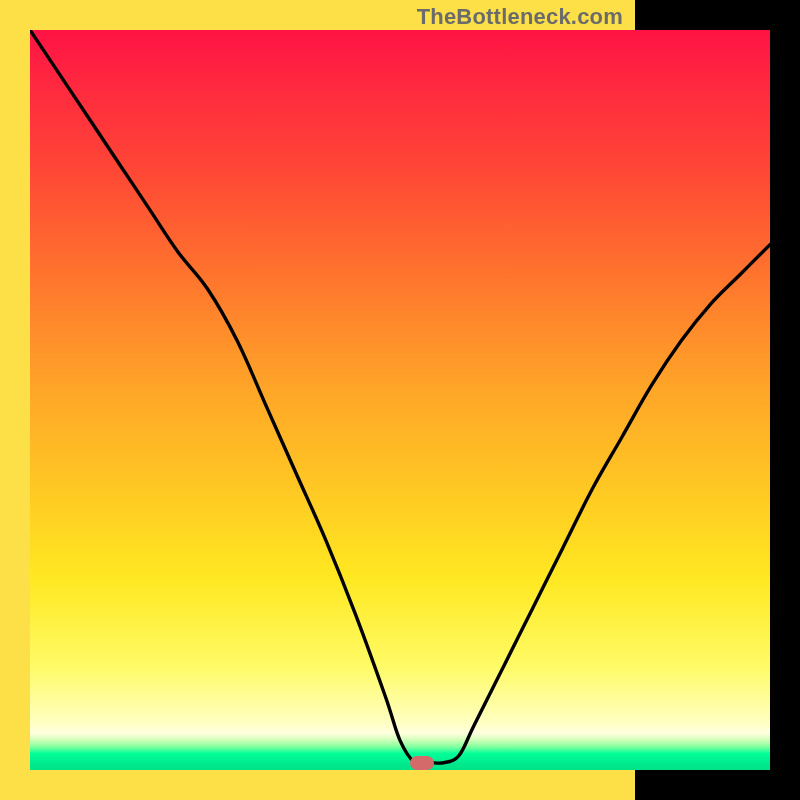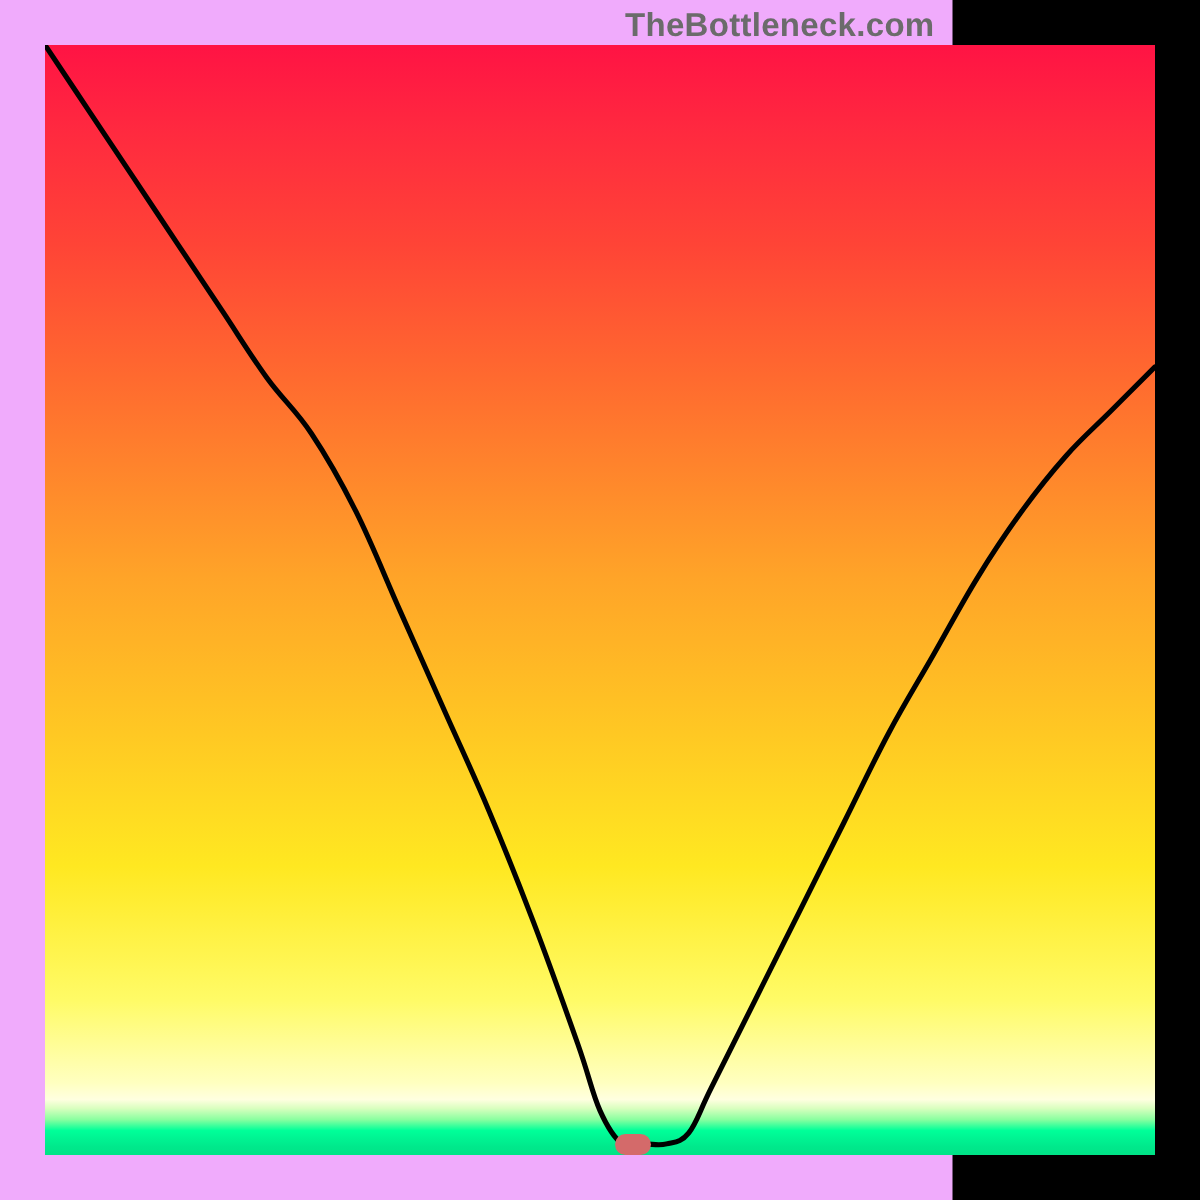--- a/index.html
+++ b/index.html
@@ -8,21 +8,21 @@
     width: 800px;
     height: 800px;
     background: #000;
     overflow: hidden;
     font-family: Arial, Helvetica, sans-serif;
   }
   .frame {
     position: relative;
     width: 635px;
     height: 800px;
-    background: #f0abfc;
+    background: #fde047;
   }
   .watermark {
     position: absolute;
     top: 4px;
     right: 12px;
     color: #6b6b6b;
     font-size: 22px;
     font-weight: 600;
     letter-spacing: 0.2px;
     user-select: none;

